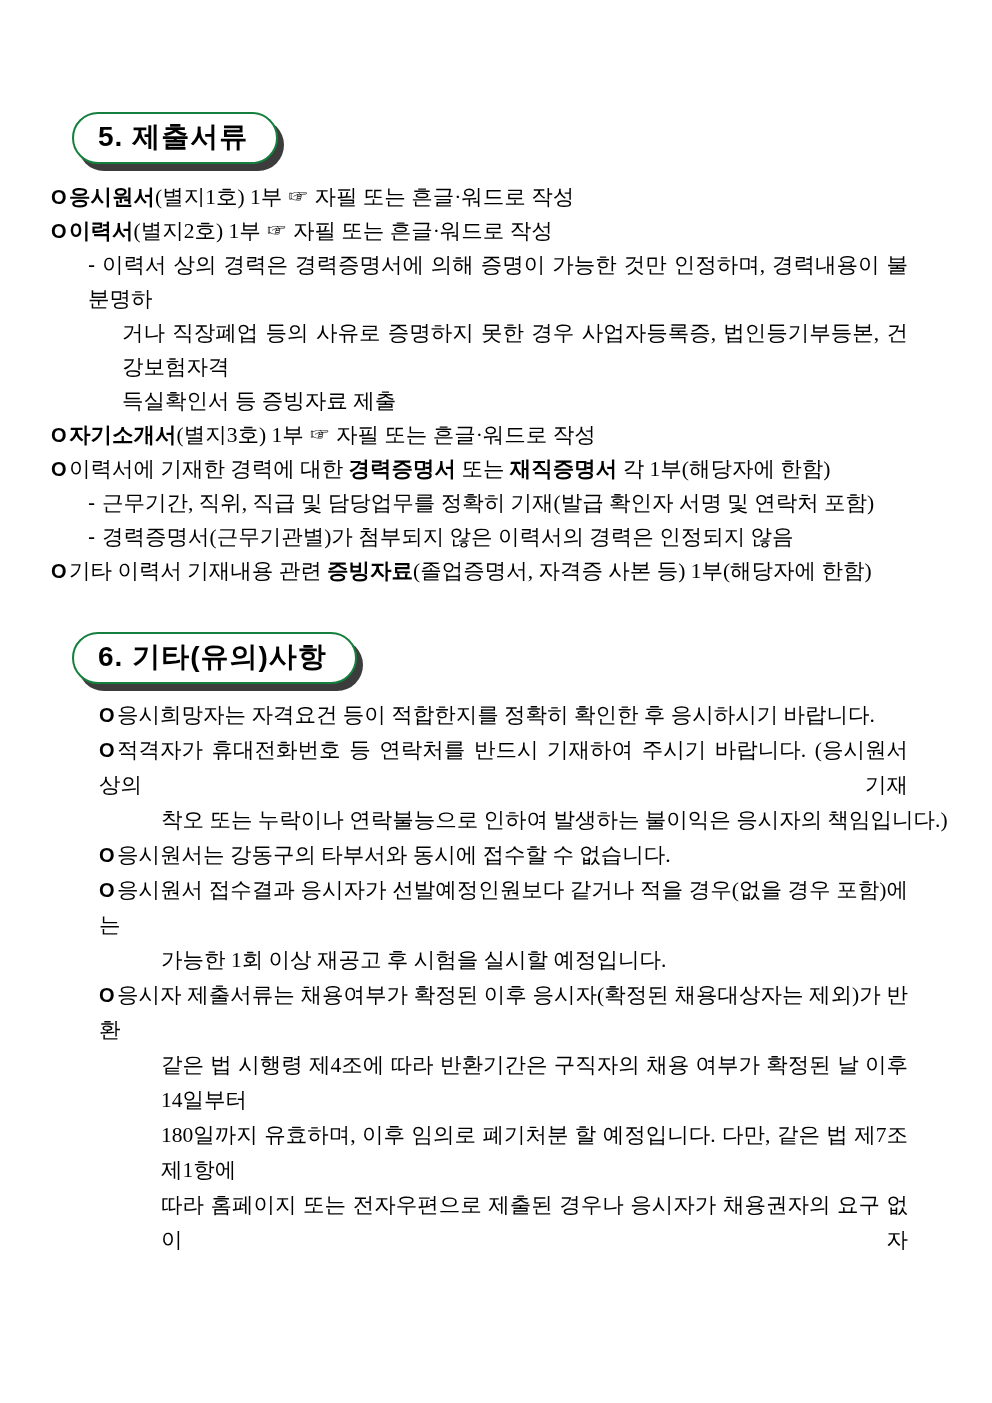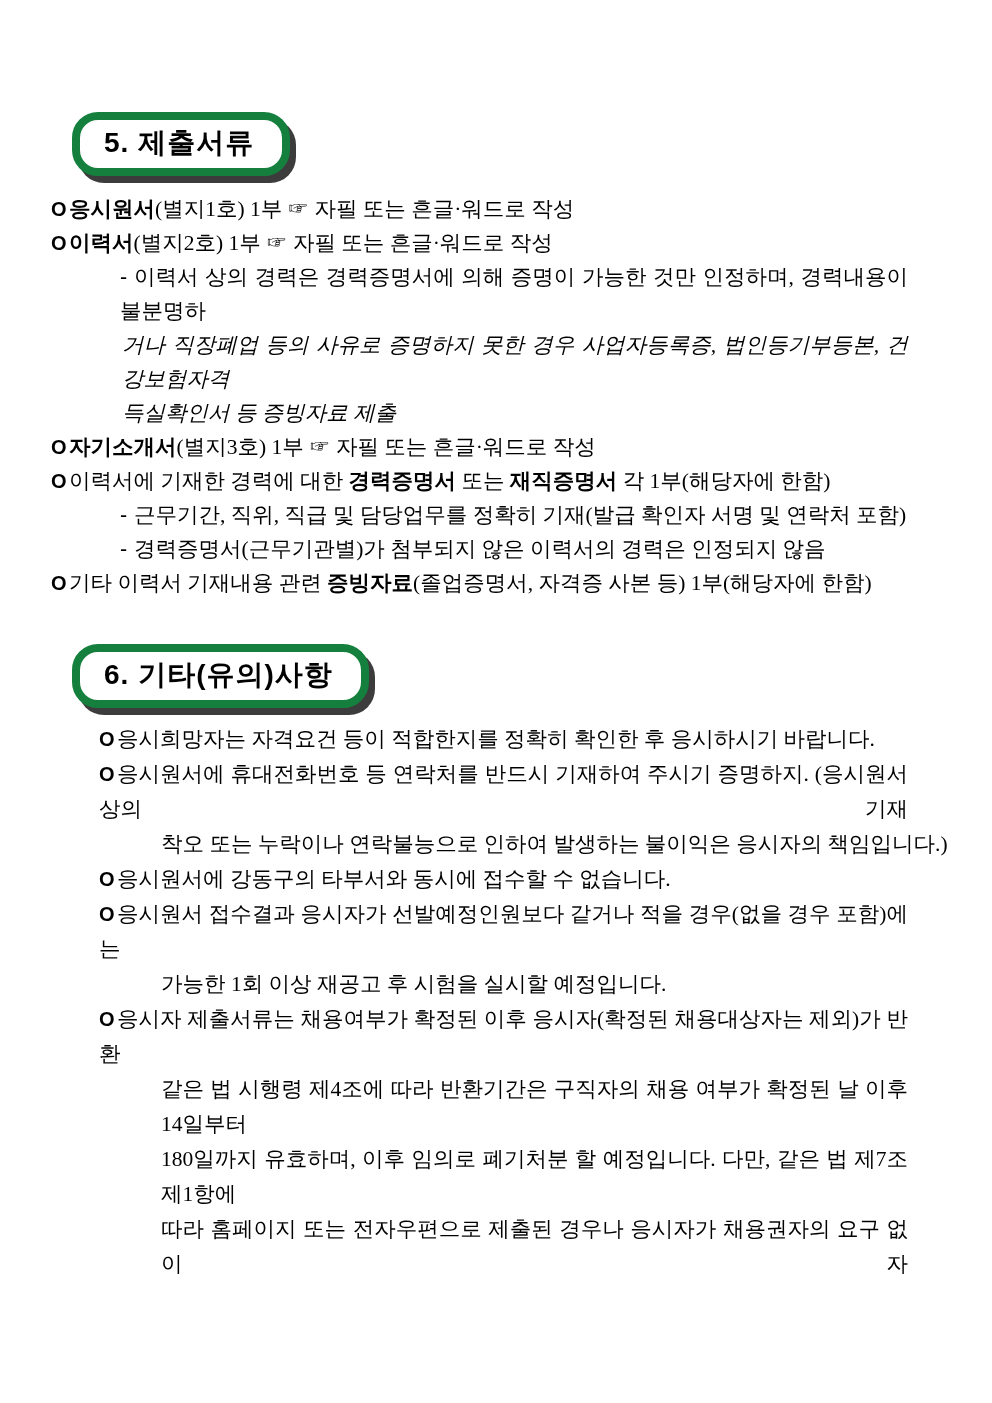--- a/index.html
+++ b/index.html
@@ -18,21 +18,21 @@
     position: relative;
     width: 992px;
     height: 1403px;
     padding-top: 112px;
     box-sizing: border-box;
   }
   .header-box {
     display: inline-block;
     margin-left: 72px;
     background: #ffffff;
-    border: 8px solid #15803d;
+    border: 2px solid #15803d;
     border-radius: 26px;
     padding: 4px 28px 6px 24px;
     font-family: "Liberation Sans", "DejaVu Sans", sans-serif;
     font-weight: bold;
     font-size: 28px;
     letter-spacing: 1px;
     box-shadow: 6px 7px 0 #3c3c3c;
   }
   .items {
     margin-top: 16px;
@@ -50,22 +50,22 @@
     white-space: nowrap;
   }
   .items-6 .line { line-height: 35px; margin-left: 48px; }
   .line.fill {
     white-space: normal;
     text-align: justify;
     text-align-last: justify;
   }
   .line.bullet { padding-left: 51px; }
   .line.cont   { padding-left: 113px; }
-  .line.sub    { padding-left: 120px; }
-  .line.subcont{ padding-left: 122px; font-style: italic; }
+  .line.sub    { padding-left: 88px; }
+  .line.subcont{ padding-left: 122px; }
   .marker {
     display: inline-block;
     font-family: "Liberation Sans", "DejaVu Sans", sans-serif;
   }
   .bullet-marker {
     width: 18px;
     font-weight: bold;
     font-size: 20px;
   }
   .dash-marker {
@@ -96,23 +96,23 @@
         <div class="line bullet"><span class="marker bullet-marker">O</span><span>기타 이력서 기재내용 관련 </span><span class="bold">증빙자료</span><span>(졸업증명서, 자격증 사본 등) 1부(해당자에 한함)</span></div>
       </div>
   </section>
 
   <section class="section-6">
     <div class="header-box">
       <span>6. 기타(유의)사항</span>
     </div>
     <div class="items items-6">
         <div class="line bullet"><span class="marker bullet-marker">O</span><span>응시희망자는 자격요건 등이 적합한지를 정확히 확인한 후 응시하시기 바랍니다.</span></div>
-        <div class="line bullet fill"><span class="marker bullet-marker">O</span><span>응시원서에 휴대전화번호 등 연락처를 반드시 기재하여 주시기 증명하지. (응시원서 상의 기재</span></div>
+        <div class="line bullet fill"><span class="marker bullet-marker">O</span><span>적격자가 휴대전화번호 등 연락처를 반드시 기재하여 주시기 바랍니다. (응시원서 상의 기재</span></div>
         <div class="line cont"><span>착오 또는 누락이나 연락불능으로 인하여 발생하는 불이익은 응시자의 책임입니다.)</span></div>
-        <div class="line bullet"><span class="marker bullet-marker">O</span><span>응시원서에 강동구의 타부서와 동시에 접수할 수 없습니다.</span></div>
+        <div class="line bullet"><span class="marker bullet-marker">O</span><span>응시원서는 강동구의 타부서와 동시에 접수할 수 없습니다.</span></div>
         <div class="line bullet fill"><span class="marker bullet-marker">O</span><span>응시원서 접수결과 응시자가 선발예정인원보다 같거나 적을 경우(없을 경우 포함)에는</span></div>
         <div class="line cont"><span>가능한 1회 이상 재공고 후 시험을 실시할 예정입니다.</span></div>
         <div class="line bullet fill"><span class="marker bullet-marker">O</span><span>응시자 제출서류는 채용여부가 확정된 이후 응시자(확정된 채용대상자는 제외)가 반환</span></div>
         <div class="line cont fill"><span>같은 법 시행령 제4조에 따라 반환기간은 구직자의 채용 여부가 확정된 날 이후 14일부터</span></div>
         <div class="line cont fill"><span>180일까지 유효하며, 이후 임의로 폐기처분 할 예정입니다. 다만, 같은 법 제7조제1항에</span></div>
         <div class="line cont fill"><span>따라 홈페이지 또는 전자우편으로 제출된 경우나 응시자가 채용권자의 요구 없이 자</span></div>
         <div class="line cont"></div>
       </div>
   </section>
 

